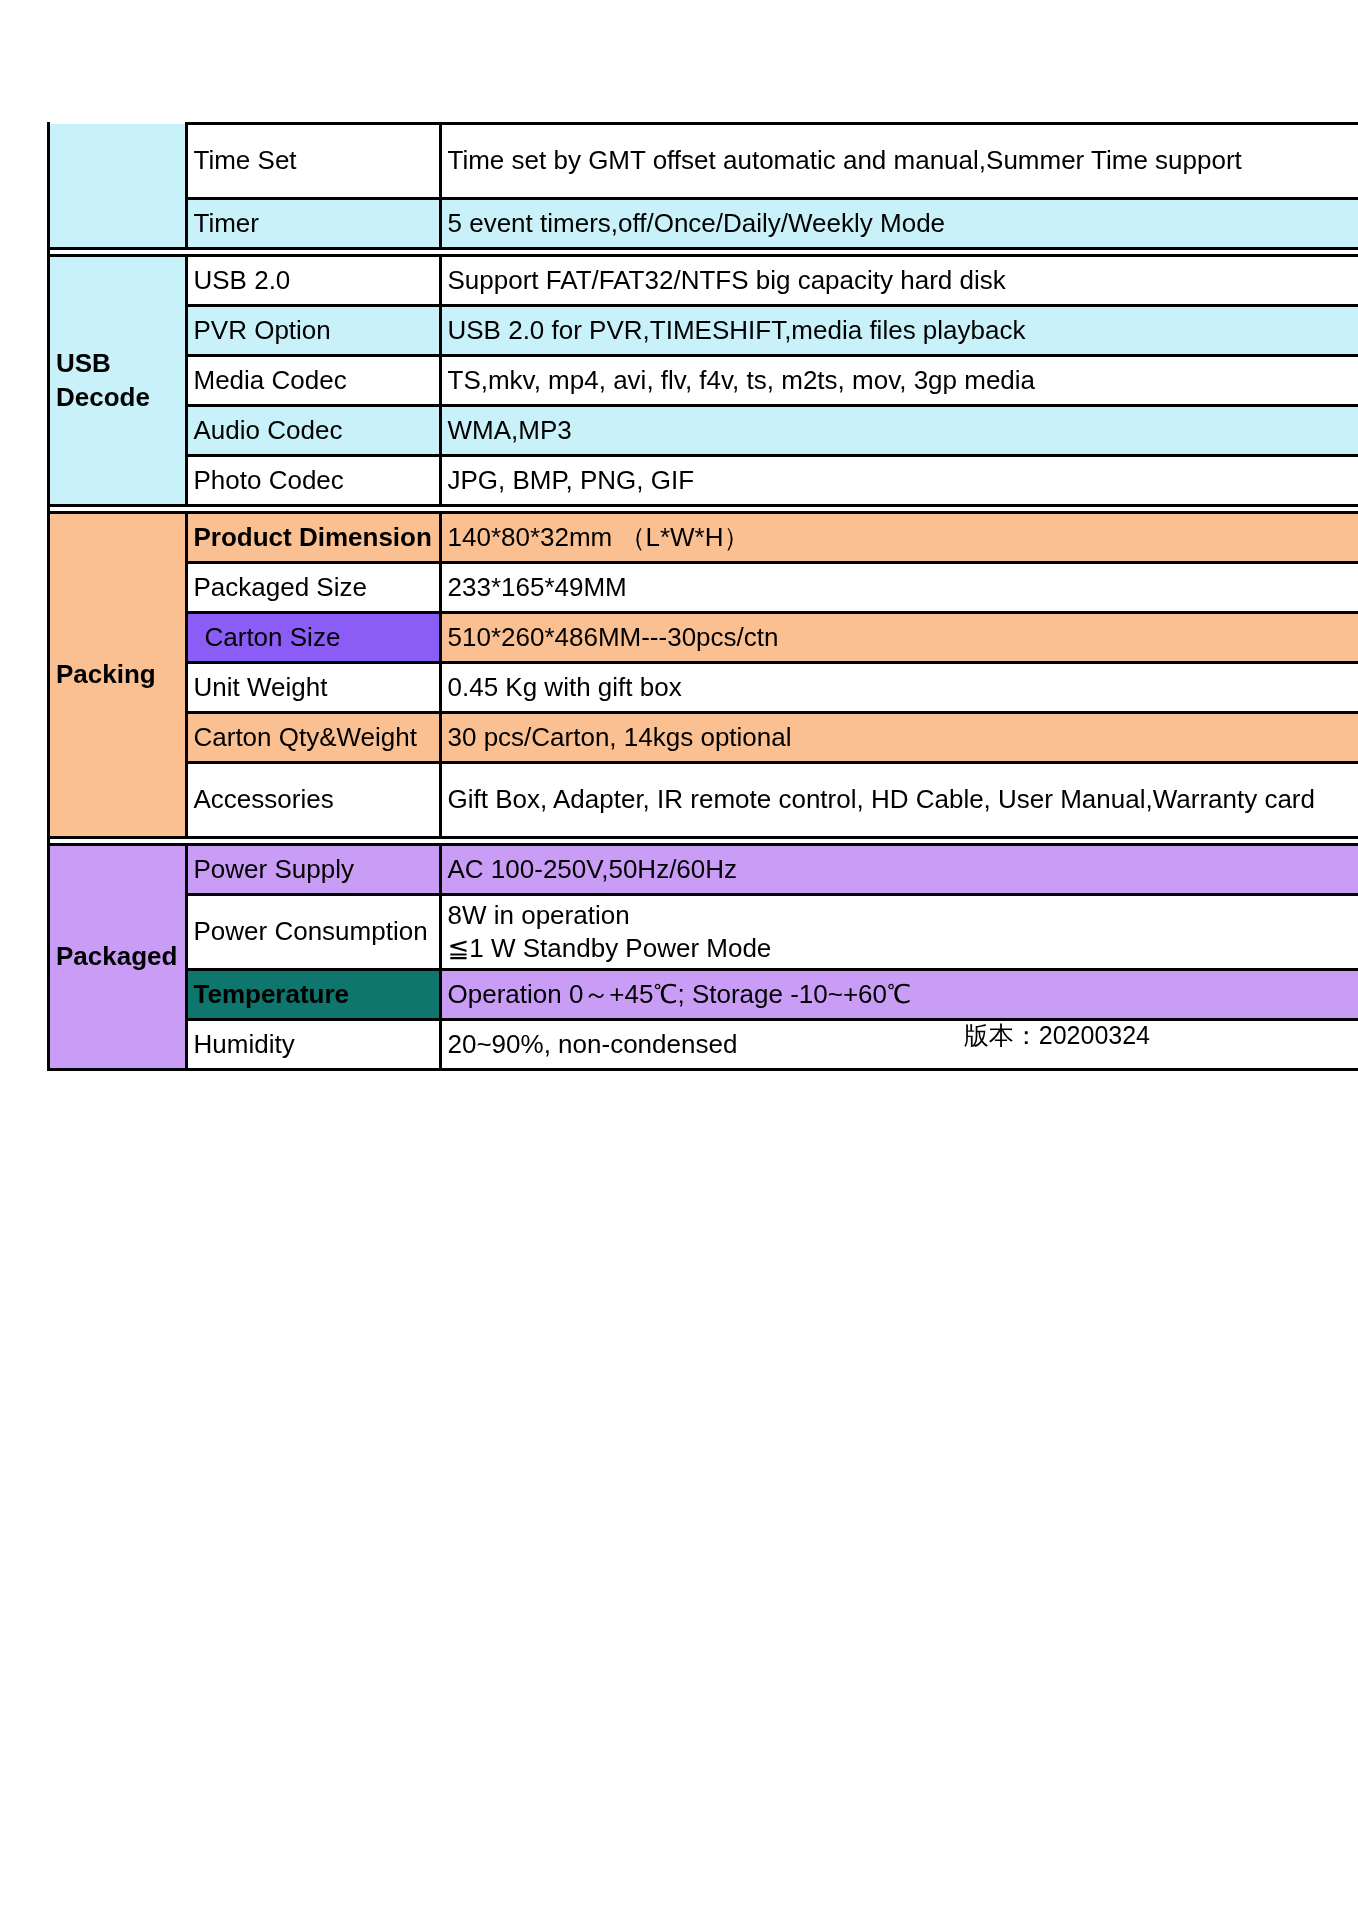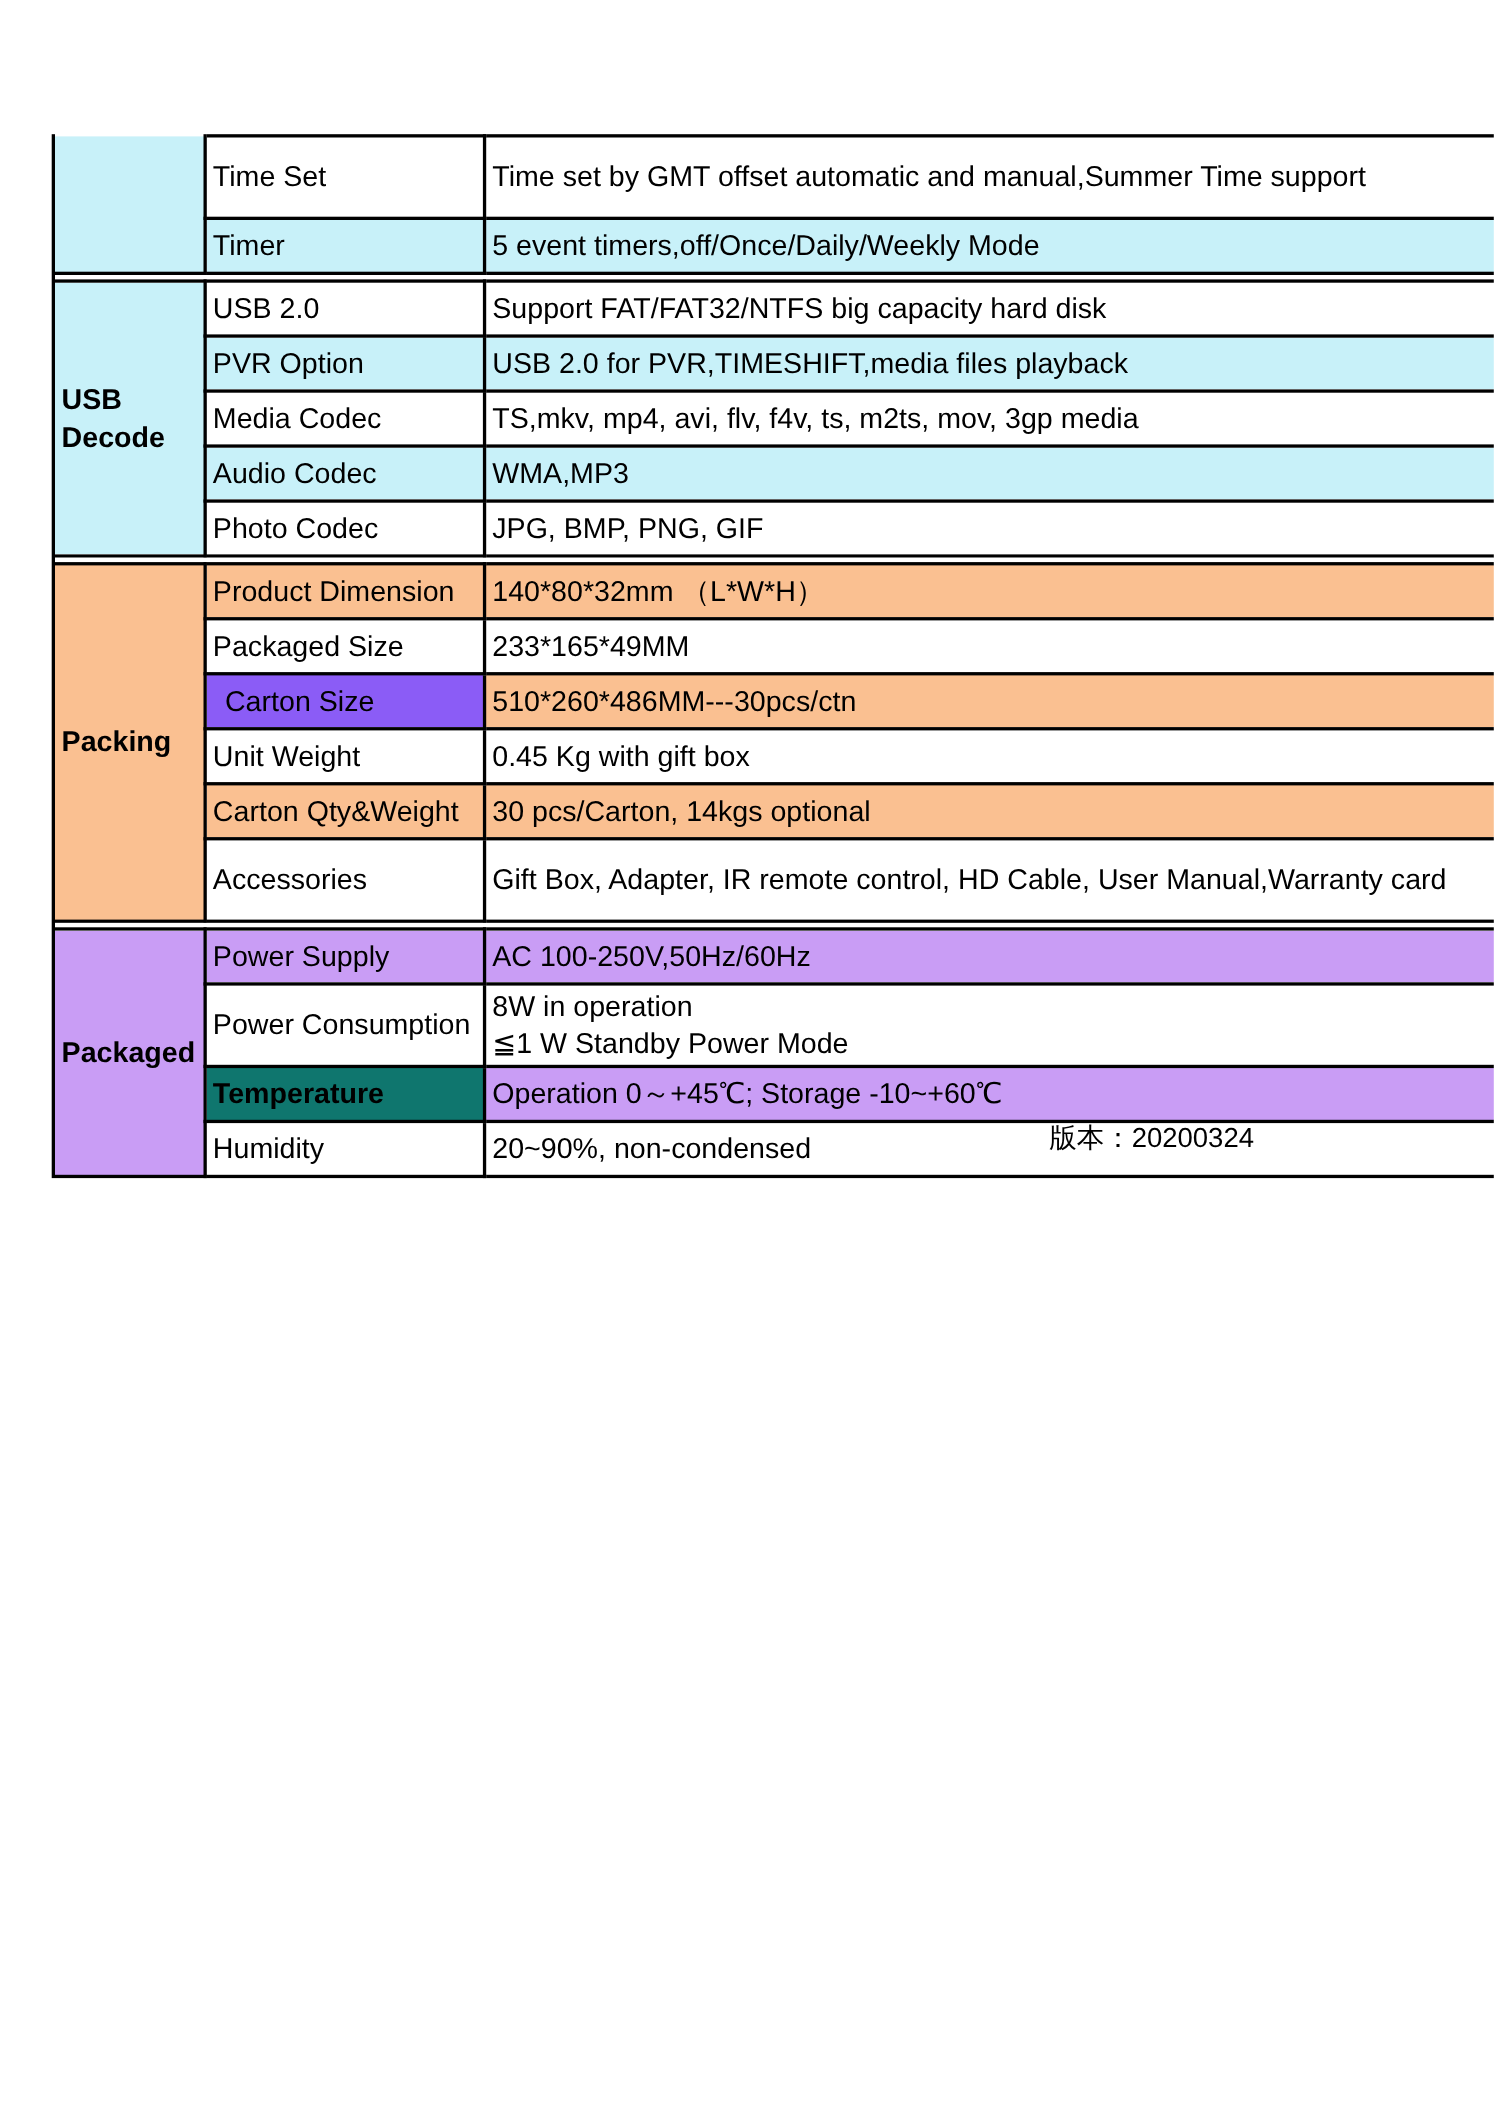--- a/index.html
+++ b/index.html
@@ -48,21 +48,21 @@
   }
   td.val { white-space: pre-line; }
   tr.tall td { height: 68px; }
   .sep {
     height: 4px;
     background: #ffffff;
   }
   .version {
     position: absolute;
     top: 1020px;
-    left: 47px;
+    left: 57px;
     width: 1093px;
     text-align: right;
     font-size: 25px;
     line-height: 1.2;
   }
 </style>
 </head>
 <body>
 
 <div id="spec">
@@ -118,21 +118,21 @@
     <div class="sep"></div>
     <table class="sec">
       <colgroup>
         <col style="width: 136px;">
         <col style="width: 254px;">
         <col>
       </colgroup>
       <tbody>
         <tr>
           <td class="secname" rowspan="6" style="background: rgb(250, 192, 145);">Packing</td>
-          <td class="lab" style="background: rgb(250, 192, 145);">Product Dimension</td>
+          <td class="lab" style="background: rgb(250, 192, 145); font-weight: bold;">Product Dimension</td>
           <td class="val" style="background: rgb(250, 192, 145);">140*80*32mm （L*W*H）</td>
         </tr>
         <tr>
           <td class="lab">Packaged Size</td>
           <td class="val">233*165*49MM</td>
         </tr>
         <tr>
           <td class="lab" style="background: #8b5cf6; padding-left: 17px;">Carton Size</td>
           <td class="val" style="background: rgb(250, 192, 145);">510*260*486MM---30pcs/ctn</td>
         </tr>

